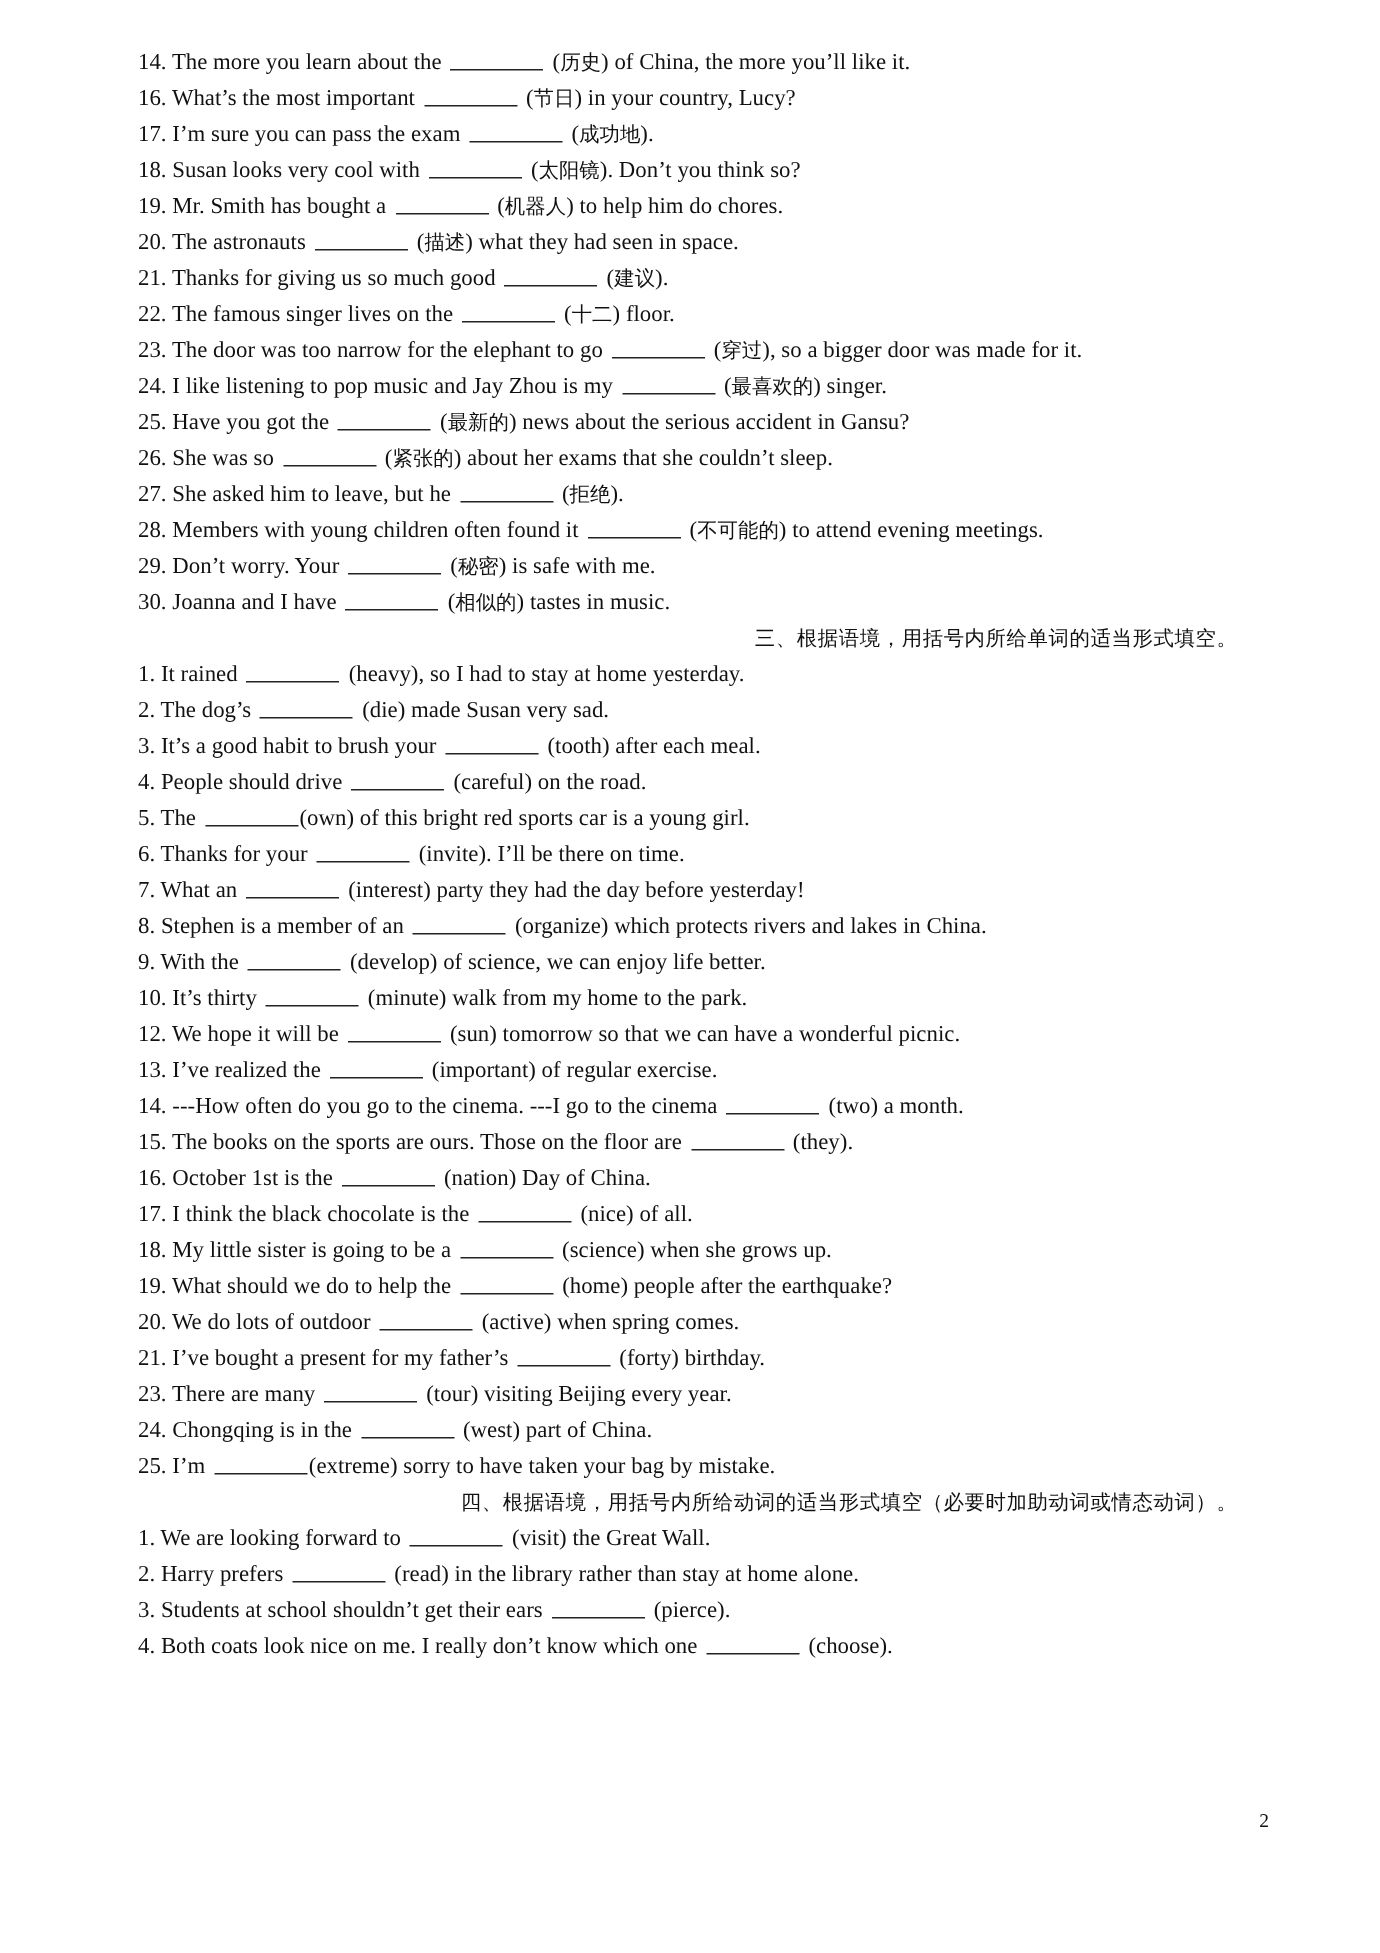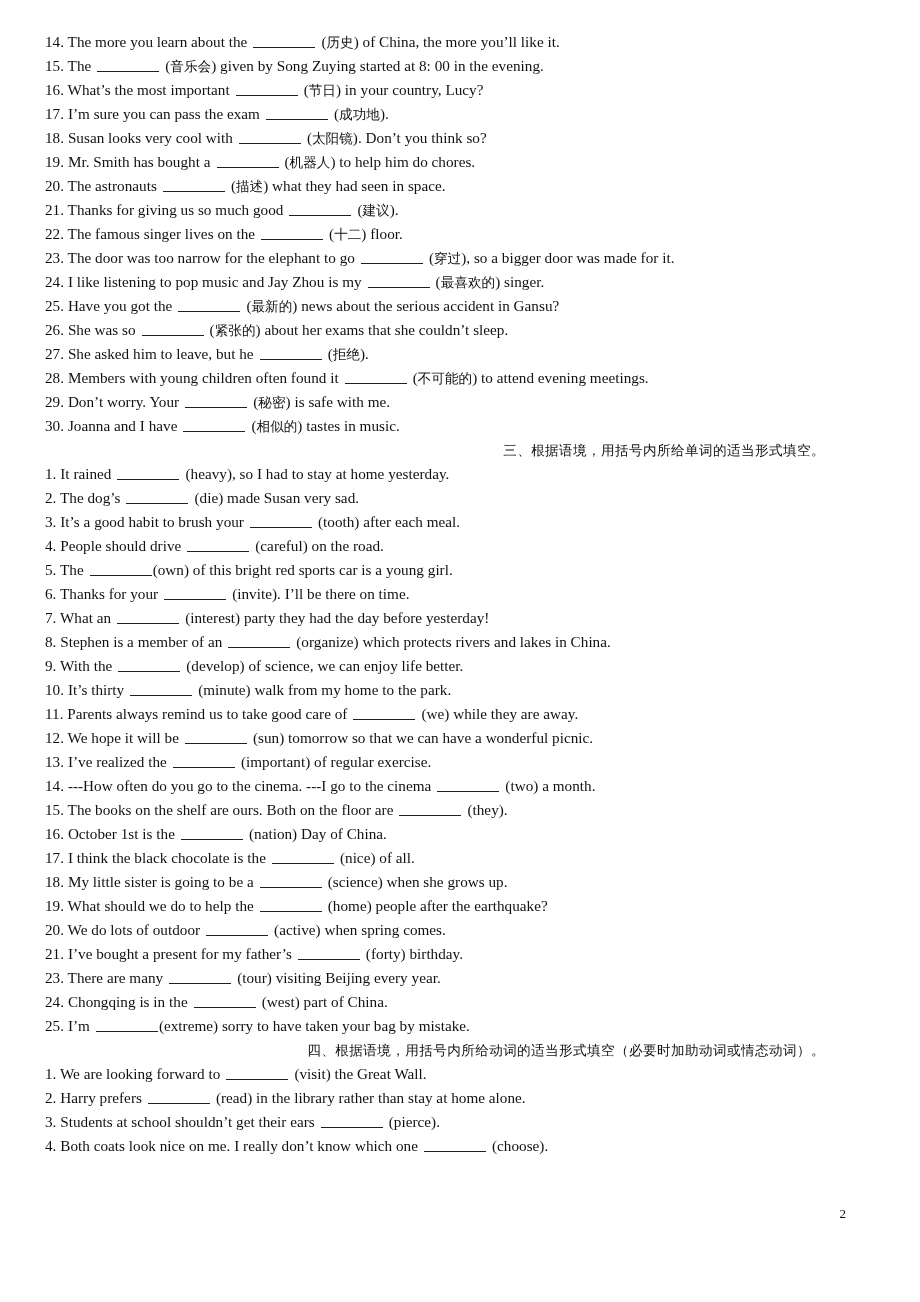--- a/index.html
+++ b/index.html
@@ -14,21 +14,21 @@
     position: relative;
     font-family: "Liberation Serif", "DejaVu Serif", serif;
     color: #000000;
     overflow: hidden;
   }
   #page {
     position: relative;
     width: 920px;
     height: 1302px;
     box-sizing: border-box;
-    padding: 30px 95px 0 45px;
+    padding: 30px 95px 0 92px;
   }
   .line {
     font-size: 15.2px;
     line-height: 24px;
     height: 24px;
     white-space: nowrap;
     letter-spacing: 0.02px;
     color: #111;
   }
   .line.cn {
@@ -60,21 +60,20 @@
     font-family: "Liberation Serif", serif;
     color: #111;
   }
 </style>
 </head>
 <body>
 
 <div id="page">
   <div id="content">
       <div class="line"><span>14. </span><span><span>The more you learn about the</span></span><span class="sp"></span><span class="blank b-md"></span><span class="sp"></span><span class="hint"><span>(</span><span class="cn-span">历史</span><span>) of China, the more you’ll like it.</span></span></div>
-      <div class="line"><span>15. </span><span><span>The</span></span><span class="sp"></span><span class="blank b-md"></span><span class="sp"></span><span class="hint"><span>(</span><span class="cn-span">音乐会</span><span>) given by Song Zuying started at 8: 00 in the evening.</span></span></div>
       <div class="line"><span>16. </span><span><span>What’s the most important</span></span><span class="sp"></span><span class="blank b-md"></span><span class="sp"></span><span class="hint"><span>(</span><span class="cn-span">节日</span><span>) in your country, Lucy?</span></span></div>
       <div class="line"><span>17. </span><span><span>I’m sure you can pass the exam</span></span><span class="sp"></span><span class="blank b-md"></span><span class="sp"></span><span class="hint"><span>(</span><span class="cn-span">成功地</span><span>).</span></span></div>
       <div class="line"><span>18. </span><span><span>Susan looks very cool with</span></span><span class="sp"></span><span class="blank b-md"></span><span class="sp"></span><span class="hint"><span>(</span><span class="cn-span">太阳镜</span><span>). Don’t you think so?</span></span></div>
       <div class="line"><span>19. </span><span><span>Mr. Smith has bought a</span></span><span class="sp"></span><span class="blank b-md"></span><span class="sp"></span><span class="hint"><span>(</span><span class="cn-span">机器人</span><span>) to help him do chores.</span></span></div>
       <div class="line"><span>20. </span><span><span>The astronauts</span></span><span class="sp"></span><span class="blank b-md"></span><span class="sp"></span><span class="hint"><span>(</span><span class="cn-span">描述</span><span>) what they had seen in space.</span></span></div>
       <div class="line"><span>21. </span><span><span>Thanks for giving us so much good</span></span><span class="sp"></span><span class="blank b-md"></span><span class="sp"></span><span class="hint"><span>(</span><span class="cn-span">建议</span><span>).</span></span></div>
       <div class="line"><span>22. </span><span><span>The famous singer lives on the</span></span><span class="sp"></span><span class="blank b-md"></span><span class="sp"></span><span class="hint"><span>(</span><span class="cn-span">十二</span><span>) floor.</span></span></div>
       <div class="line"><span>23. </span><span><span>The door was too narrow for the elephant to go</span></span><span class="sp"></span><span class="blank b-md"></span><span class="sp"></span><span class="hint"><span>(</span><span class="cn-span">穿过</span><span>), so a bigger door was made for it.</span></span></div>
       <div class="line"><span>24. </span><span><span>I like listening to pop music and Jay Zhou is my</span></span><span class="sp"></span><span class="blank b-md"></span><span class="sp"></span><span class="hint"><span>(</span><span class="cn-span">最喜欢的</span><span>) singer.</span></span></div>
       <div class="line"><span>25. </span><span><span>Have you got the</span></span><span class="sp"></span><span class="blank b-md"></span><span class="sp"></span><span class="hint"><span>(</span><span class="cn-span">最新的</span><span>) news about the serious accident in Gansu?</span></span></div>
@@ -87,25 +86,24 @@
       <div class="line"><span>1. </span><span><span>It rained</span></span><span class="sp"></span><span class="blank b-md"></span><span class="sp"></span><span class="hint"><span>(heavy), so I had to stay at home yesterday.</span></span></div>
       <div class="line"><span>2. </span><span><span>The dog’s</span></span><span class="sp"></span><span class="blank b-md"></span><span class="sp"></span><span class="hint"><span>(die) made Susan very sad.</span></span></div>
       <div class="line"><span>3. </span><span><span>It’s a good habit to brush your</span></span><span class="sp"></span><span class="blank b-md"></span><span class="sp"></span><span class="hint"><span>(tooth) after each meal.</span></span></div>
       <div class="line"><span>4. </span><span><span>People should drive</span></span><span class="sp"></span><span class="blank b-md"></span><span class="sp"></span><span class="hint"><span>(careful) on the road.</span></span></div>
       <div class="line"><span>5. </span><span><span>The</span></span><span class="sp"></span><span class="blank b-md"></span><span class="hint"><span>(own) of this bright red sports car is a young girl.</span></span></div>
       <div class="line"><span>6. </span><span><span>Thanks for your</span></span><span class="sp"></span><span class="blank b-md"></span><span class="sp"></span><span class="hint"><span>(invite). I’ll be there on time.</span></span></div>
       <div class="line"><span>7. </span><span><span>What an</span></span><span class="sp"></span><span class="blank b-md"></span><span class="sp"></span><span class="hint"><span>(interest) party they had the day before yesterday!</span></span></div>
       <div class="line"><span>8. </span><span><span>Stephen is a member of an</span></span><span class="sp"></span><span class="blank b-md"></span><span class="sp"></span><span class="hint"><span>(organize) which protects rivers and lakes in China.</span></span></div>
       <div class="line"><span>9. </span><span><span>With the</span></span><span class="sp"></span><span class="blank b-md"></span><span class="sp"></span><span class="hint"><span>(develop) of science, we can enjoy life better.</span></span></div>
       <div class="line"><span>10. </span><span><span>It’s thirty</span></span><span class="sp"></span><span class="blank b-md"></span><span class="sp"></span><span class="hint"><span>(minute) walk from my home to the park.</span></span></div>
-      <div class="line"><span>11. </span><span><span>Parents always remind us to take good care of</span></span><span class="sp"></span><span class="blank b-md"></span><span class="sp"></span><span class="hint"><span>(we) while they are away.</span></span></div>
       <div class="line"><span>12. </span><span><span>We hope it will be</span></span><span class="sp"></span><span class="blank b-md"></span><span class="sp"></span><span class="hint"><span>(sun) tomorrow so that we can have a wonderful picnic.</span></span></div>
       <div class="line"><span>13. </span><span><span>I’ve realized the</span></span><span class="sp"></span><span class="blank b-md"></span><span class="sp"></span><span class="hint"><span>(important) of regular exercise.</span></span></div>
       <div class="line"><span>14. </span><span><span>---How often do you go to the cinema. ---I go to the cinema</span></span><span class="sp"></span><span class="blank b-md"></span><span class="sp"></span><span class="hint"><span>(two) a month.</span></span></div>
-      <div class="line"><span>15. </span><span><span>The books on the shelf are ours. Both on the floor are</span></span><span class="sp"></span><span class="blank b-md"></span><span class="sp"></span><span class="hint"><span>(they).</span></span></div>
+      <div class="line"><span>15. </span><span><span>The books on the sports are ours. Those on the floor are</span></span><span class="sp"></span><span class="blank b-md"></span><span class="sp"></span><span class="hint"><span>(they).</span></span></div>
       <div class="line"><span>16. </span><span><span>October 1st is the</span></span><span class="sp"></span><span class="blank b-md"></span><span class="sp"></span><span class="hint"><span>(nation) Day of China.</span></span></div>
       <div class="line"><span>17. </span><span><span>I think the black chocolate is the</span></span><span class="sp"></span><span class="blank b-md"></span><span class="sp"></span><span class="hint"><span>(nice) of all.</span></span></div>
       <div class="line"><span>18. </span><span><span>My little sister is going to be a</span></span><span class="sp"></span><span class="blank b-md"></span><span class="sp"></span><span class="hint"><span>(science) when she grows up.</span></span></div>
       <div class="line"><span>19. </span><span><span>What should we do to help the</span></span><span class="sp"></span><span class="blank b-md"></span><span class="sp"></span><span class="hint"><span>(home) people after the earthquake?</span></span></div>
       <div class="line"><span>20. </span><span><span>We do lots of outdoor</span></span><span class="sp"></span><span class="blank b-md"></span><span class="sp"></span><span class="hint"><span>(active) when spring comes.</span></span></div>
       <div class="line"><span>21. </span><span><span>I’ve bought a present for my father’s</span></span><span class="sp"></span><span class="blank b-md"></span><span class="sp"></span><span class="hint"><span>(forty) birthday.</span></span></div>
       <div class="line"><span>23. </span><span><span>There are many</span></span><span class="sp"></span><span class="blank b-md"></span><span class="sp"></span><span class="hint"><span>(tour) visiting Beijing every year.</span></span></div>
       <div class="line"><span>24. </span><span><span>Chongqing is in the</span></span><span class="sp"></span><span class="blank b-md"></span><span class="sp"></span><span class="hint"><span>(west) part of China.</span></span></div>
       <div class="line"><span>25. </span><span><span>I’m</span></span><span class="sp"></span><span class="blank b-md"></span><span class="hint"><span>(extreme) sorry to have taken your bag by mistake.</span></span></div>
       <div class="line cn"><span class="cn-span">四、根据语境，用括号内所给动词的适当形式填空（必要时加助动词或情态动词）。</span></div>

